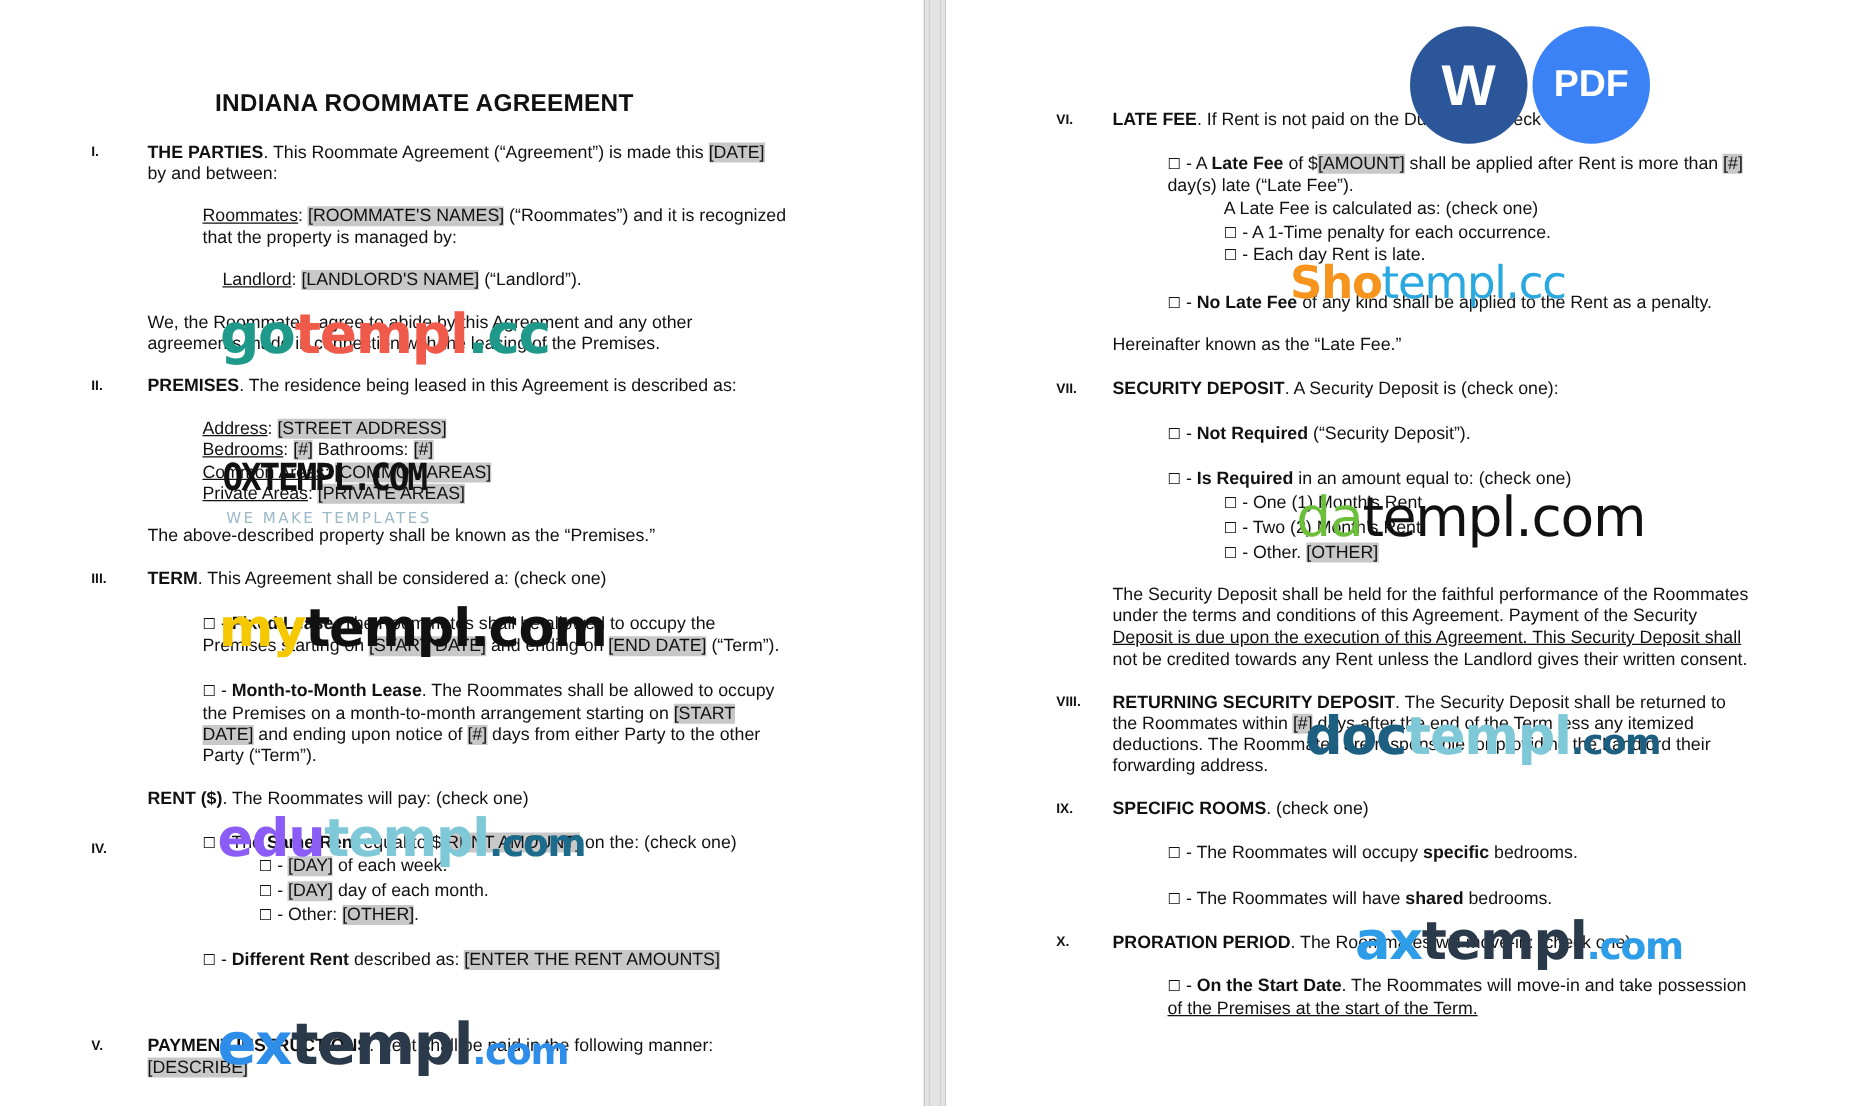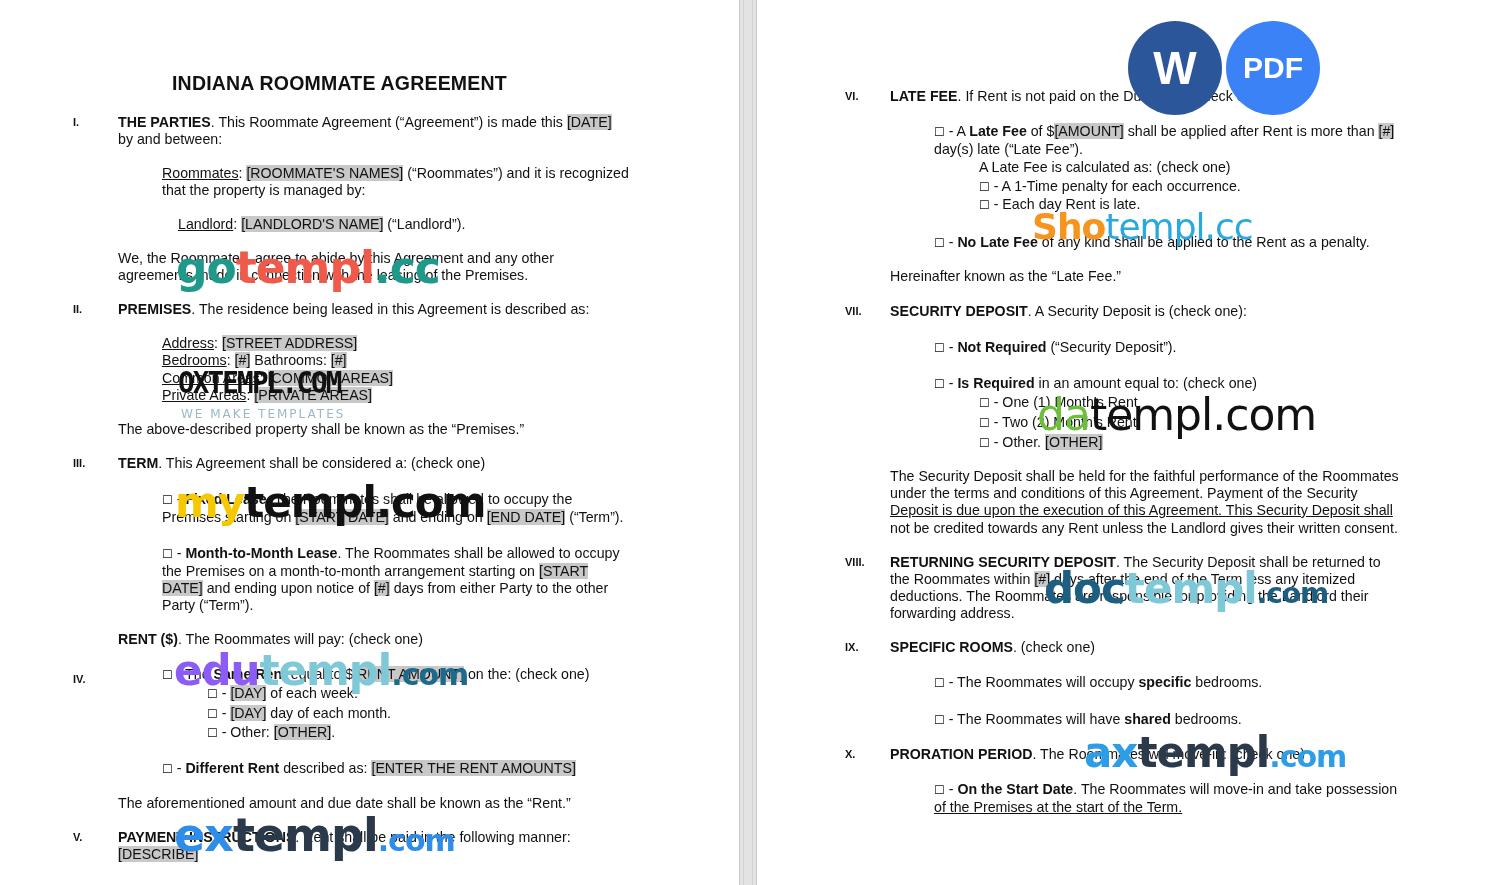--- a/index.html
+++ b/index.html
@@ -102,21 +102,20 @@
   </div>
   <div class="abs" style="left:207px;top:705px;">
     <span class="box">☐</span><span> - </span><span class="hl">[DAY]</span><span> day of each month.</span>
   </div>
   <div class="abs" style="left:207px;top:724px;">
     <span class="box">☐</span><span> - Other: </span><span class="hl">[OTHER]</span>.
   </div>
   <div class="abs" style="left:162px;top:760px;">
     <span class="box">☐</span><span> - </span><b>Different Rent</b><span> described as: </span><span class="hl">[ENTER THE RENT AMOUNTS]</span>
   </div>
-  <div class="abs" style="left:118px;top:795px;">The aforementioned amount and due date shall be known as the “Rent.”</div>
 
   <div class="num" style="left:73px;top:829px;">V.</div>
   <div class="abs" style="left:118px;top:829px;">
     <b>PAYMENT INSTRUCTIONS</b><span>. Rent shall be paid in the following manner:</span>
   </div>
   <div class="abs" style="left:118px;top:846px;">
     <span class="hl">[DESCRIBE]</span>
   </div>
 
   <div class="wm" style="left:176px;top:246px;font-size:44px;line-height:44px;">

